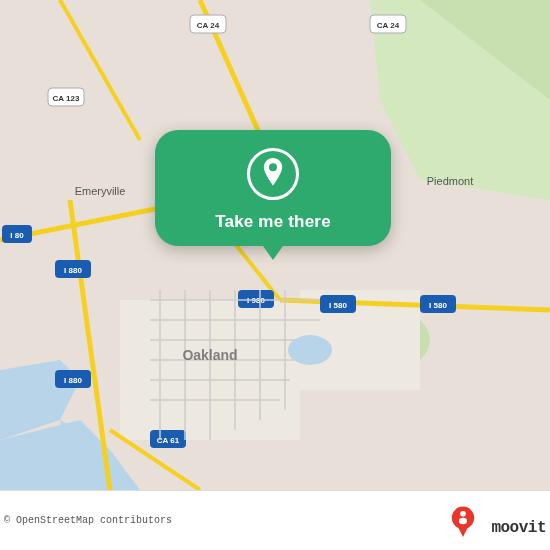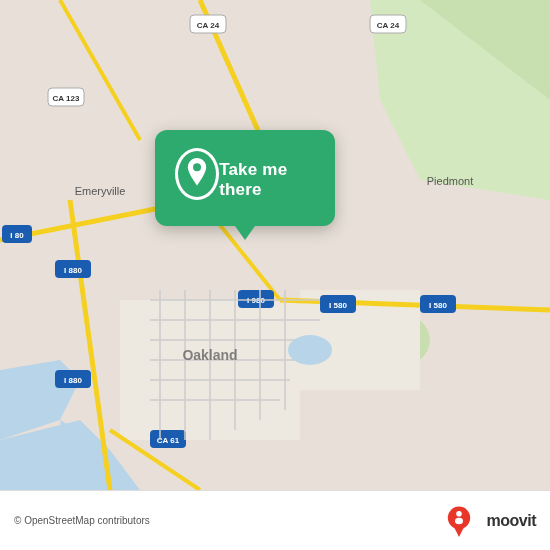--- a/index.html
+++ b/index.html
@@ -24,24 +24,25 @@
     #map-svg {
       width: 100%;
       height: 100%;
     }
 
     
     #popup-card {
       position: absolute;
       top: 130px;
       left: 155px;
-      width: 180px;
+      width: 236px;
       background: #2eaa6e;
-      border-radius: 12px;
-      display: flex;
+      border-radius: 23px;
+      display: flex;
+      flex-direction: column;
       align-items: center;
       padding: 18px 20px 14px 20px;
       box-shadow: 0 4px 16px rgba(0,0,0,0.25);
       z-index: 10;
     }
 
     #pin-icon-container {
       width: 52px;
       height: 52px;
       border: 3px solid white;
@@ -71,23 +72,24 @@
       border-top: 14px solid #2eaa6e;
     }
 
     
     #bottom-bar {
       width: 550px;
       height: 60px;
       background: white;
       display: flex;
       align-items: center;
-      padding: 0 14px;
+      padding: 0 4px;
       border-top: 1px solid #ddd;
       justify-content: space-between;
+      font-family: Liberation Mono, monospace;
     }
 
     #bottom-left {
       display: flex;
       flex-direction: column;
       gap: 1px;
     }
 
     #osm-credit {
       font-size: 10px;
@@ -95,21 +97,21 @@
     }
 
     #place-name {
       font-size: 15px;
       font-weight: bold;
       color: #222;
     }
 
     #moovit-logo {
       display: flex;
-      align-items: center;
+      align-items: flex-end;
       gap: 12px;
     }
 
     #moovit-icon {
       width: 32px;
       height: 32px;
     }
 
     #moovit-text {
       font-size: 16px;

